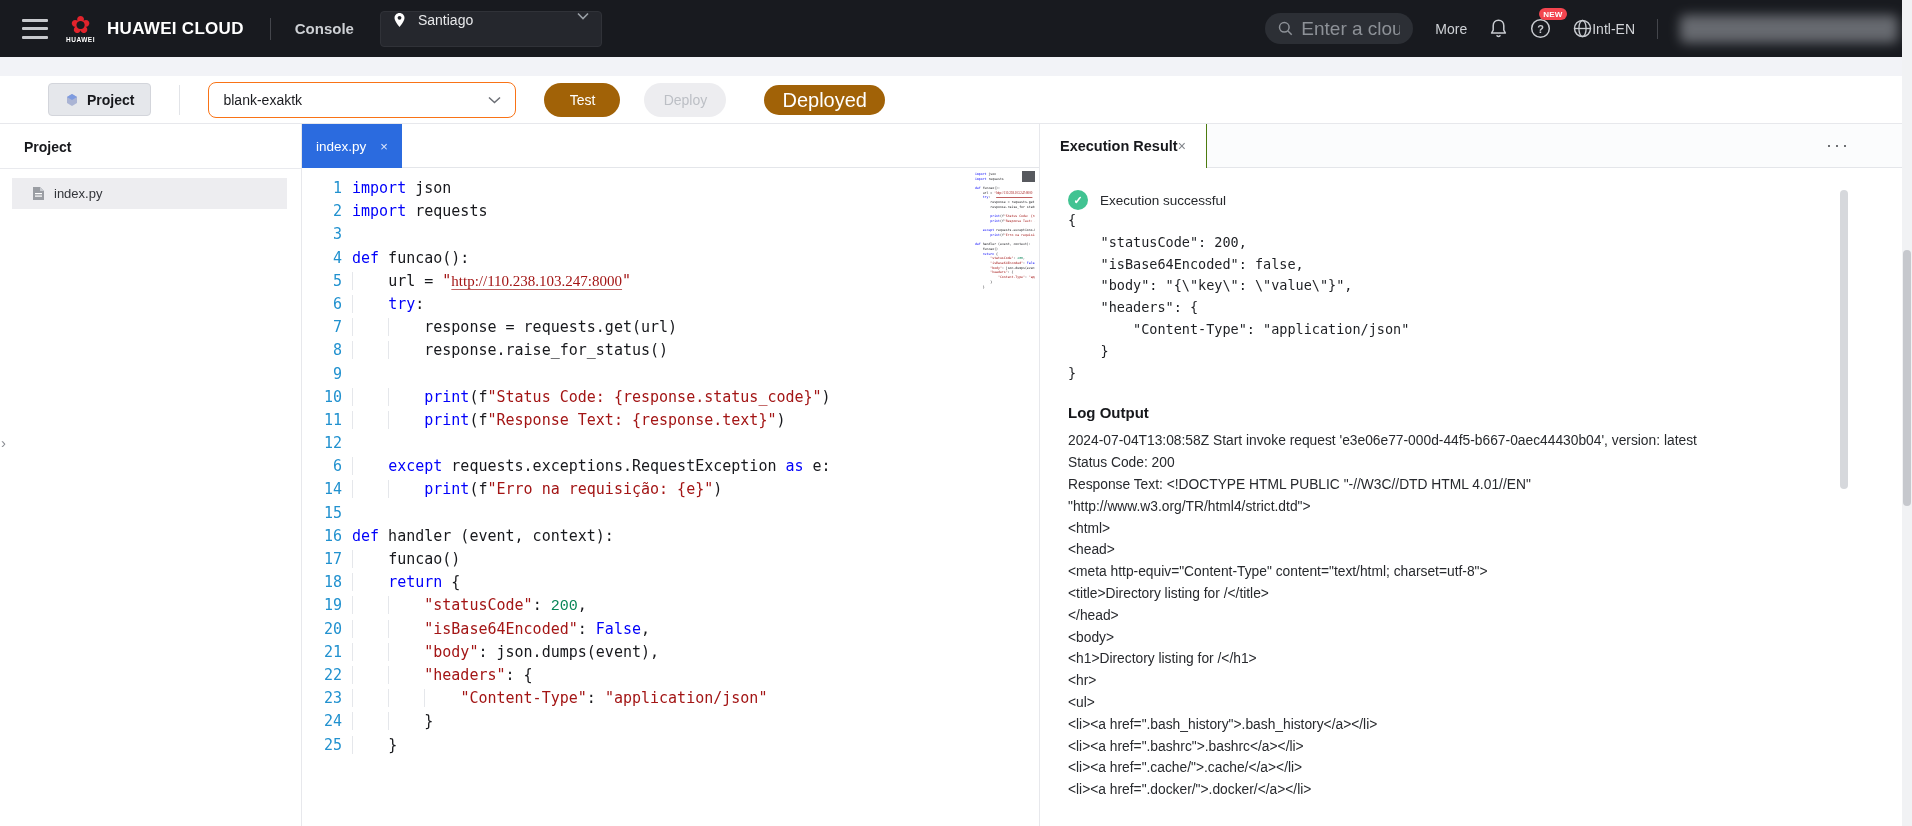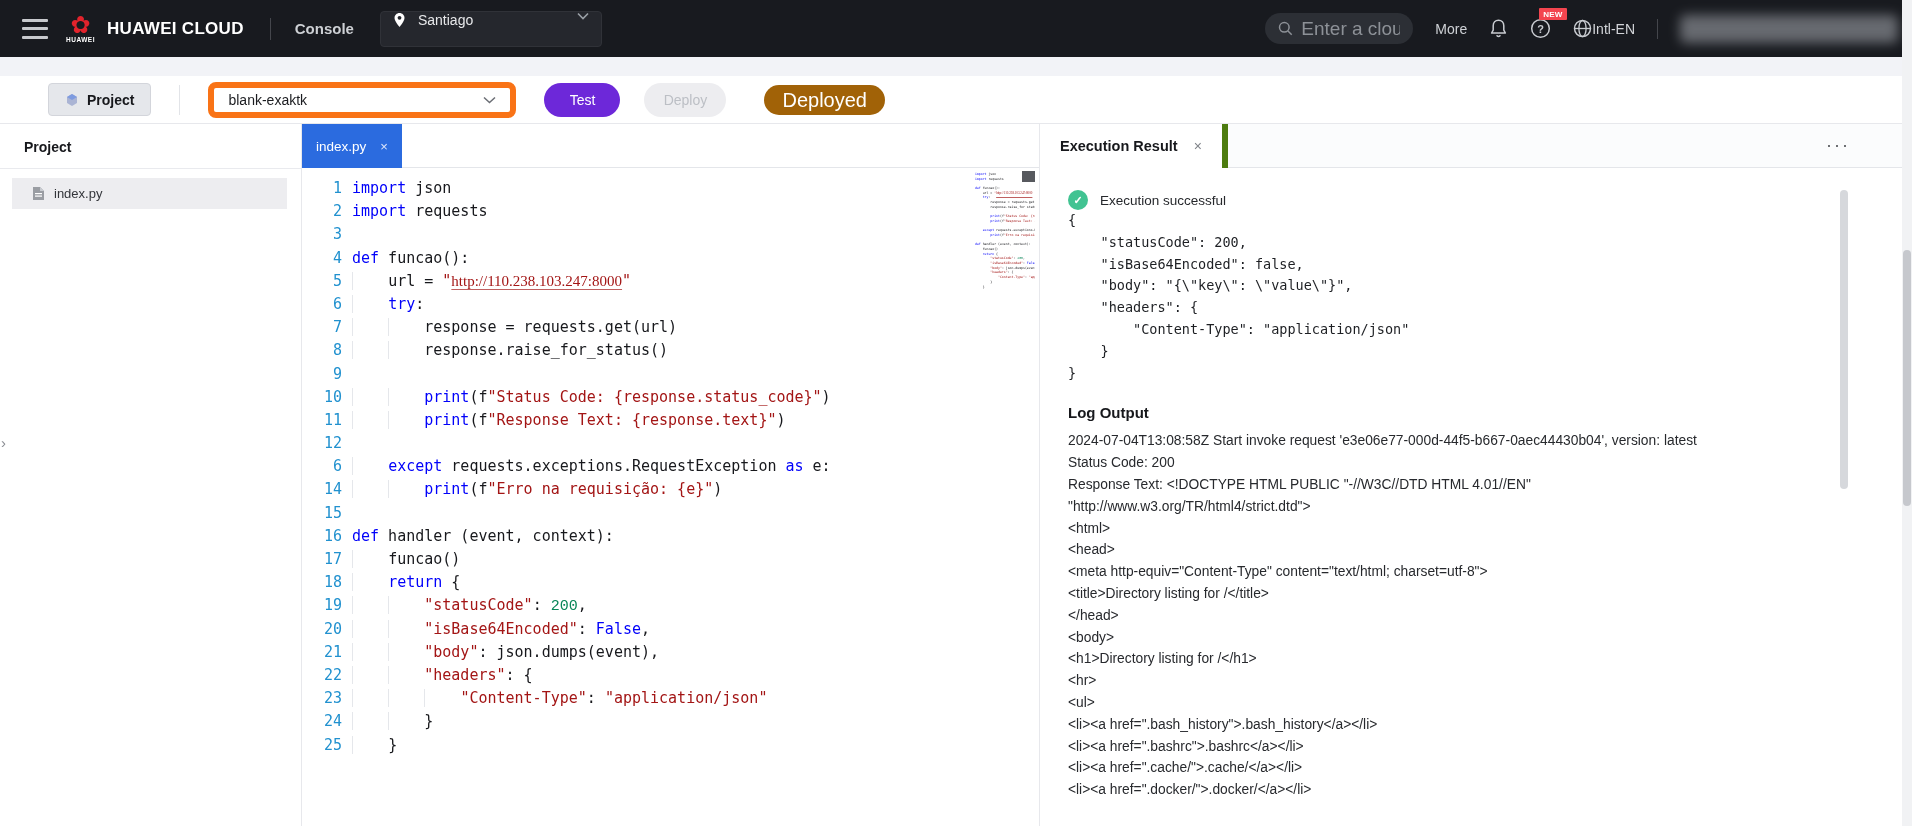--- a/index.html
+++ b/index.html
@@ -18,36 +18,36 @@
   .console-label { color:#cdd0d4; font-size:15px; font-weight:bold; margin-right:26px; }
   .region-pill { display:flex; gap:12px; background:#25272d; border:1px solid #303238;
                  border-radius:4px; height:36px; width:222px; padding:0 12px; cursor:pointer; }
   .region-pill .label { font-size:14px; color:#e7e8ea; flex:1; }
   .nav-right { margin-left:auto; display:flex; align-items:center; gap:22px; }
   .search-pill { display:flex; align-items:center; gap:8px; background:#2c2f35; border-radius:16px; height:31px; width:148px; padding:0 13px; }
   .search-pill .ph { color:#8d9197; font-size:19px; white-space:nowrap; overflow:hidden; }
   .nav-link { font-size:14px; color:#cfd2d6; cursor:pointer; }
   .icon-btn { position:relative; display:flex; align-items:center; cursor:pointer; }
   .new-badge { position:absolute; top:-10px; right:-16px; background:#f3454f; color:#fff; font-size:8px; font-weight:bold;
-               border-radius:1px; padding:1.5px 4.5px; letter-spacing:.3px; }
+               border-radius:6px; padding:1.5px 4.5px; letter-spacing:.3px; }
   .locale { display:flex; align-items:center; font-size:14px; color:#d2d4d8; cursor:pointer; }
   .nav-divider2 { width:1px; height:20px; background:#44464c; }
   .account-blur { width:218px; height:28px; border-radius:5px; background:#75787e; filter:blur(6px); opacity:.85; }
 
   
   .topgap { height:19px; background:#f2f3f7; }
   .toolbar { height:48px; background:#fff; border-bottom:1px solid #e7e8ec; display:flex; align-items:center; padding-left:48px; }
   .project-btn { display:flex; align-items:center; gap:8px; background:#e5e7eb; border:1px solid #d3d5db; border-radius:4px;
                  height:33px; padding:0 16px; font-size:14px; font-weight:bold; color:#17181c; cursor:pointer; }
   .tb-divider { width:1px; height:30px; background:#e2e4e8; margin:0 28px; }
   .func-select { display:flex; align-items:center; justify-content:space-between; width:308px; height:36px;
-                 border:6px solid #f97316; border-radius:8px; background:#fff; padding:0 14px; cursor:pointer; }
+                 border:1px solid #f97316; border-radius:8px; background:#fff; padding:0 14px; cursor:pointer; }
   .func-select .val { font-size:14px; color:#1b1c20; }
   .pill-btn { height:34px; border-radius:17px; border:none; font-size:14px; cursor:pointer; font-family:inherit; }
-  .test-btn { background:#6d28d9; color:#fff; width:76px; margin-left:28px; }
+  .test-btn { background:#a16207; color:#fff; width:76px; margin-left:28px; }
   .deploy-btn { background:#ededf0; color:#bcbfc5; width:82px; margin-left:24px; cursor:default; }
   .deployed-badge { background:#a16207; color:#fff; height:30px; line-height:30px; border-radius:15px; padding:0 18px;
                     font-size:20px; margin-left:38px; }
 
   
   .main { display:flex; height:702px; background:#fff; }
 
   .sidebar { width:302px; border-right:1px solid #e7e8ec; background:#fff; }
   .sidebar-title { font-size:14px; font-weight:bold; color:#17181c; padding:15px 0 13px 24px; border-bottom:1px solid #e9eaee; }
   .file-item { display:flex; align-items:center; gap:9px; background:#ededf0; height:31px; margin:9px 14px 0 12px; padding-left:20px; cursor:pointer; }
@@ -74,21 +74,21 @@
 
   .minimap { position:absolute; top:4px; right:4px; width:60px; height:120px; overflow:hidden;
              font-family:"DejaVu Sans Mono", monospace; font-size:3.2px; line-height:4.7px; white-space:pre; cursor:pointer; }
   .minimap .cl { height:4.7px; }
   .minimap .tk-w { background:none; }
   .mm-slider { position:absolute; top:3px; right:-10px; width:13px; height:11px; background:#57595e; cursor:grab; }
 
   
   .panel { flex:1; position:relative; background:#fff; overflow:hidden; }
   .ptabbar { height:44px; display:flex; align-items:stretch; border-bottom:1px solid #e4e6ea; background:#fbfcfd; }
-  .ptab { background:#fff; border-right:6px solid #4d7c0f; margin-bottom:-1px; display:flex; align-items:center; gap:16px; padding:0 20px; cursor:pointer; }
+  .ptab { background:#fff; border-right:1px solid #4d7c0f; margin-bottom:-1px; display:flex; align-items:center; padding:0 20px; cursor:pointer; }
   .ptab .plabel { font-size:14.5px; font-weight:bold; color:#17181c; }
   .ptab .pclose { font-size:14px; color:#7f8389; cursor:pointer; }
   .pmore { margin-left:auto; align-self:center; margin-right:62px; color:#55575c; font-size:18px; letter-spacing:2px; cursor:pointer; }
 
   .pcontent { padding:22px 0 0 28px; }
   .status-row { display:flex; align-items:center; gap:12px; }
   .check-circle { width:20px; height:20px; border-radius:50%; background:#41c392; color:#fff; font-size:11px; font-weight:bold;
                   display:flex; align-items:center; justify-content:center; }
   .status-text { font-size:13.5px; color:#26282c; }
   .sec-title { font-size:15px; font-weight:bold; color:#17181c; margin:20px 0 9px; }

